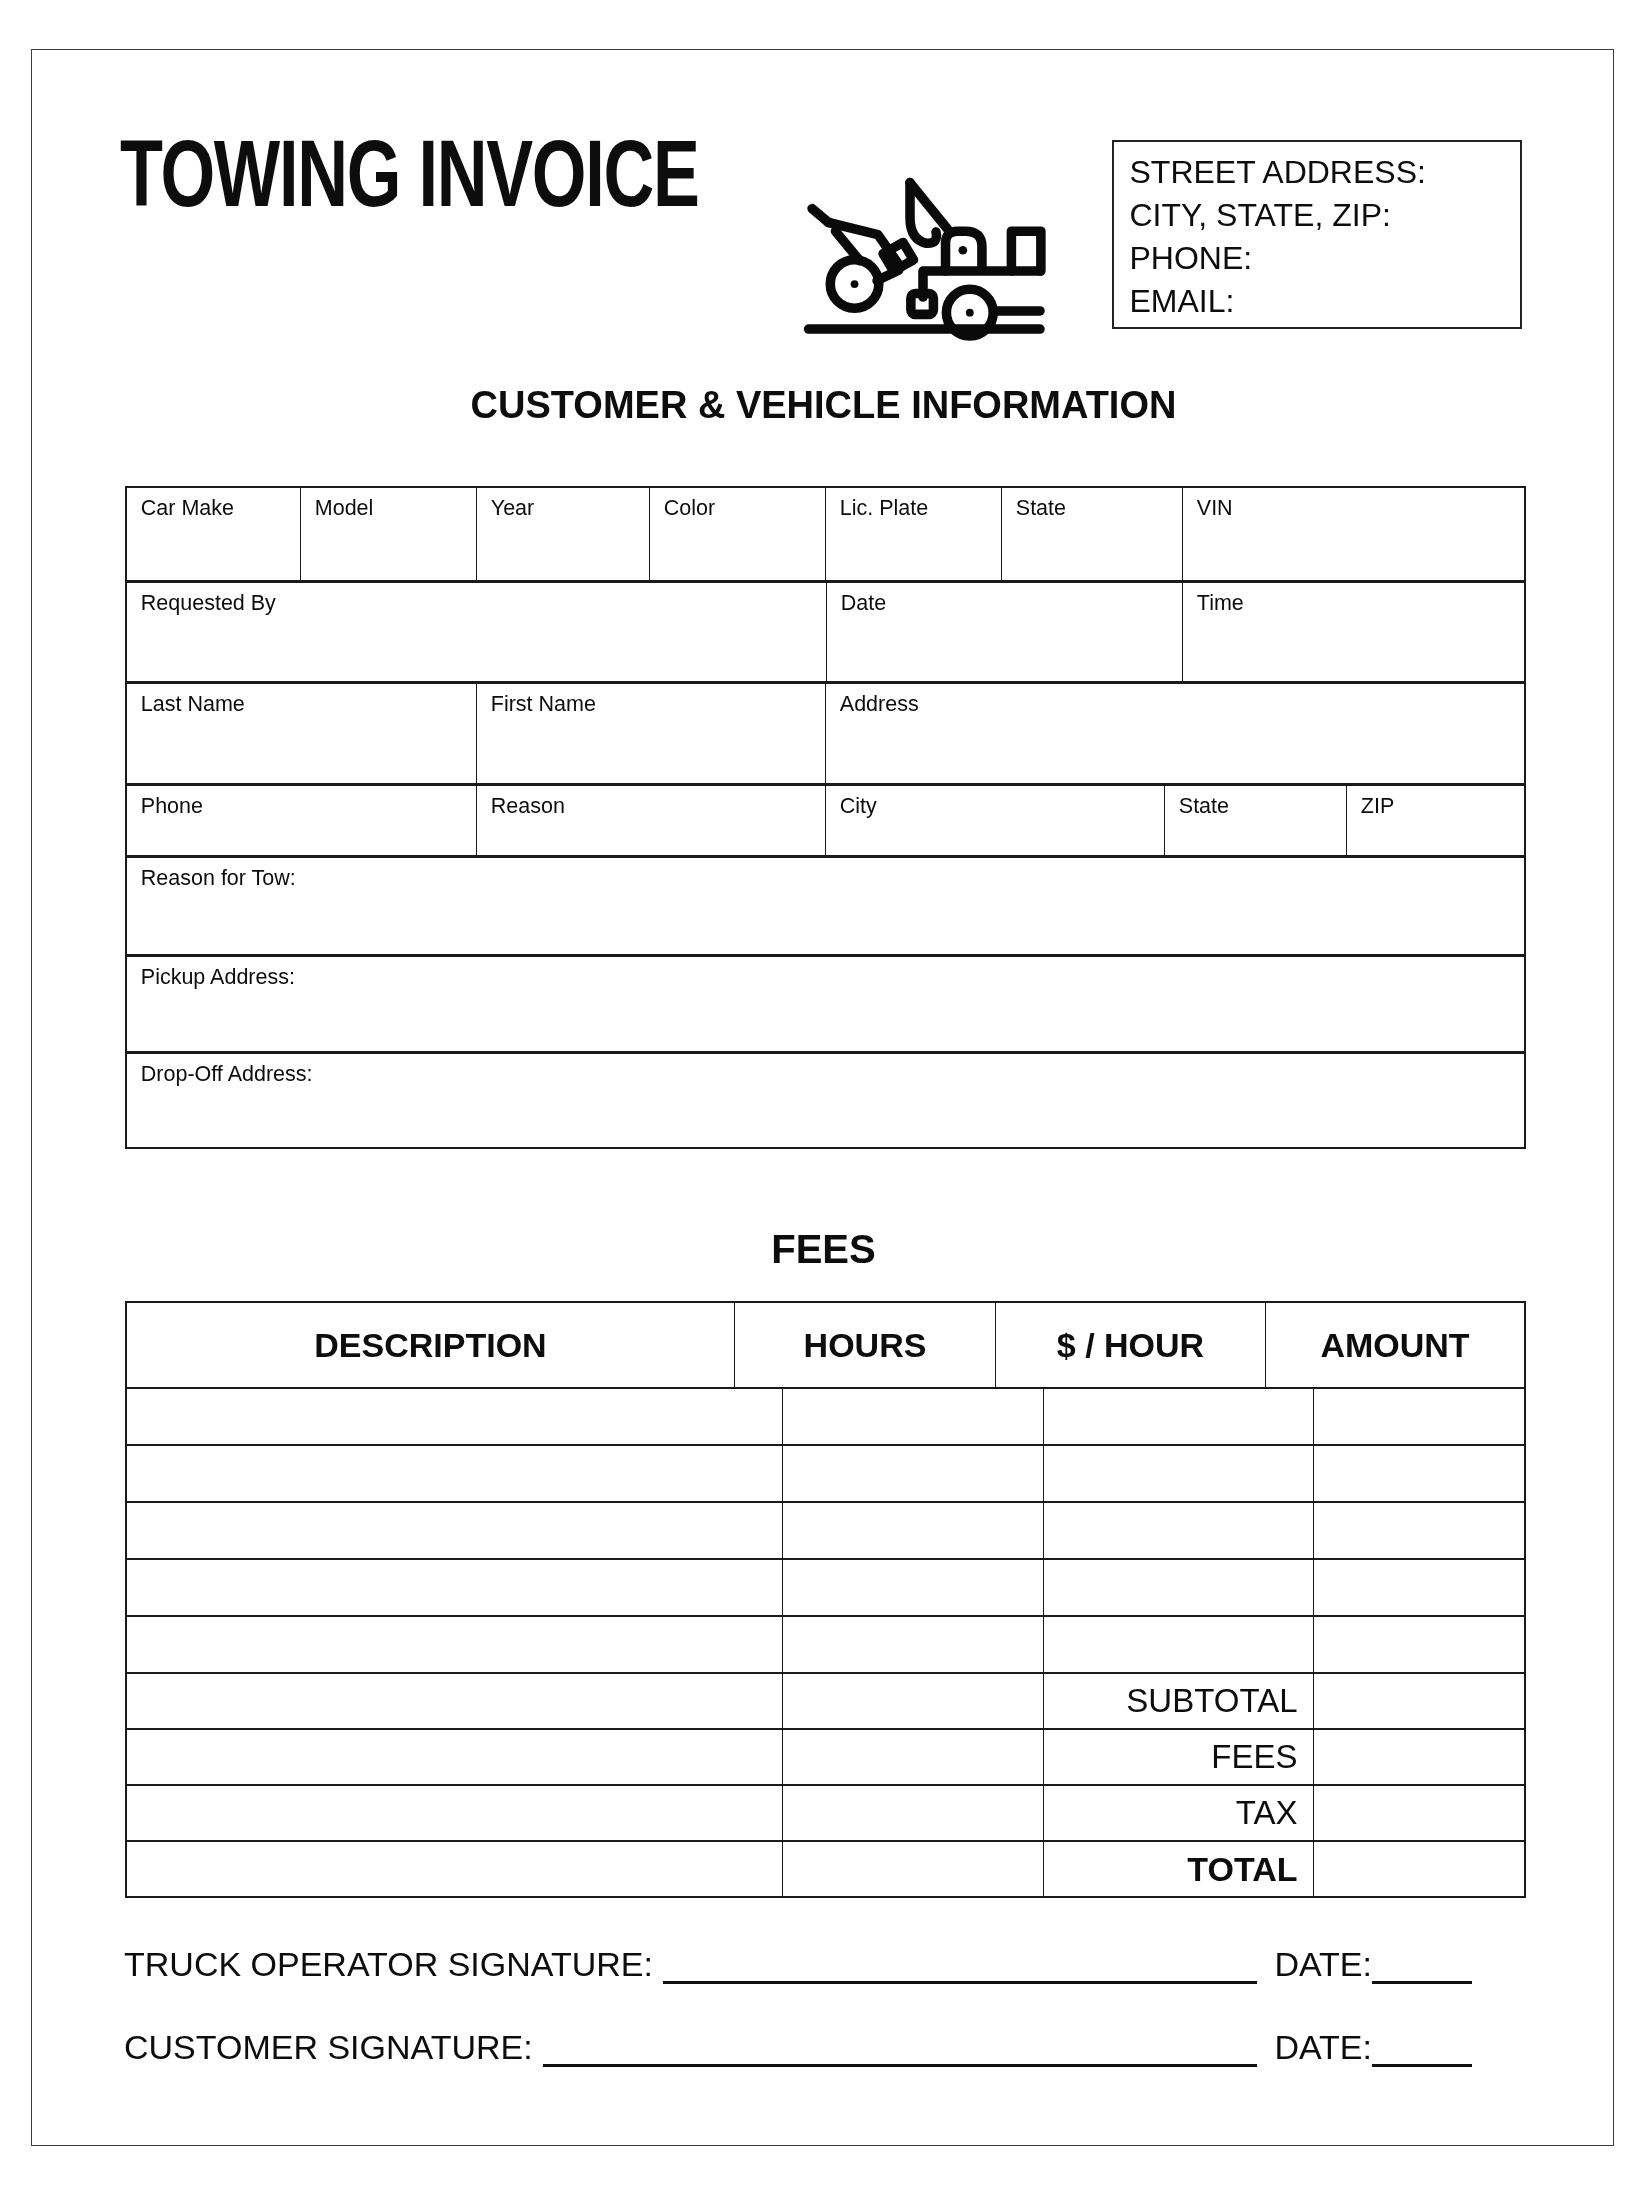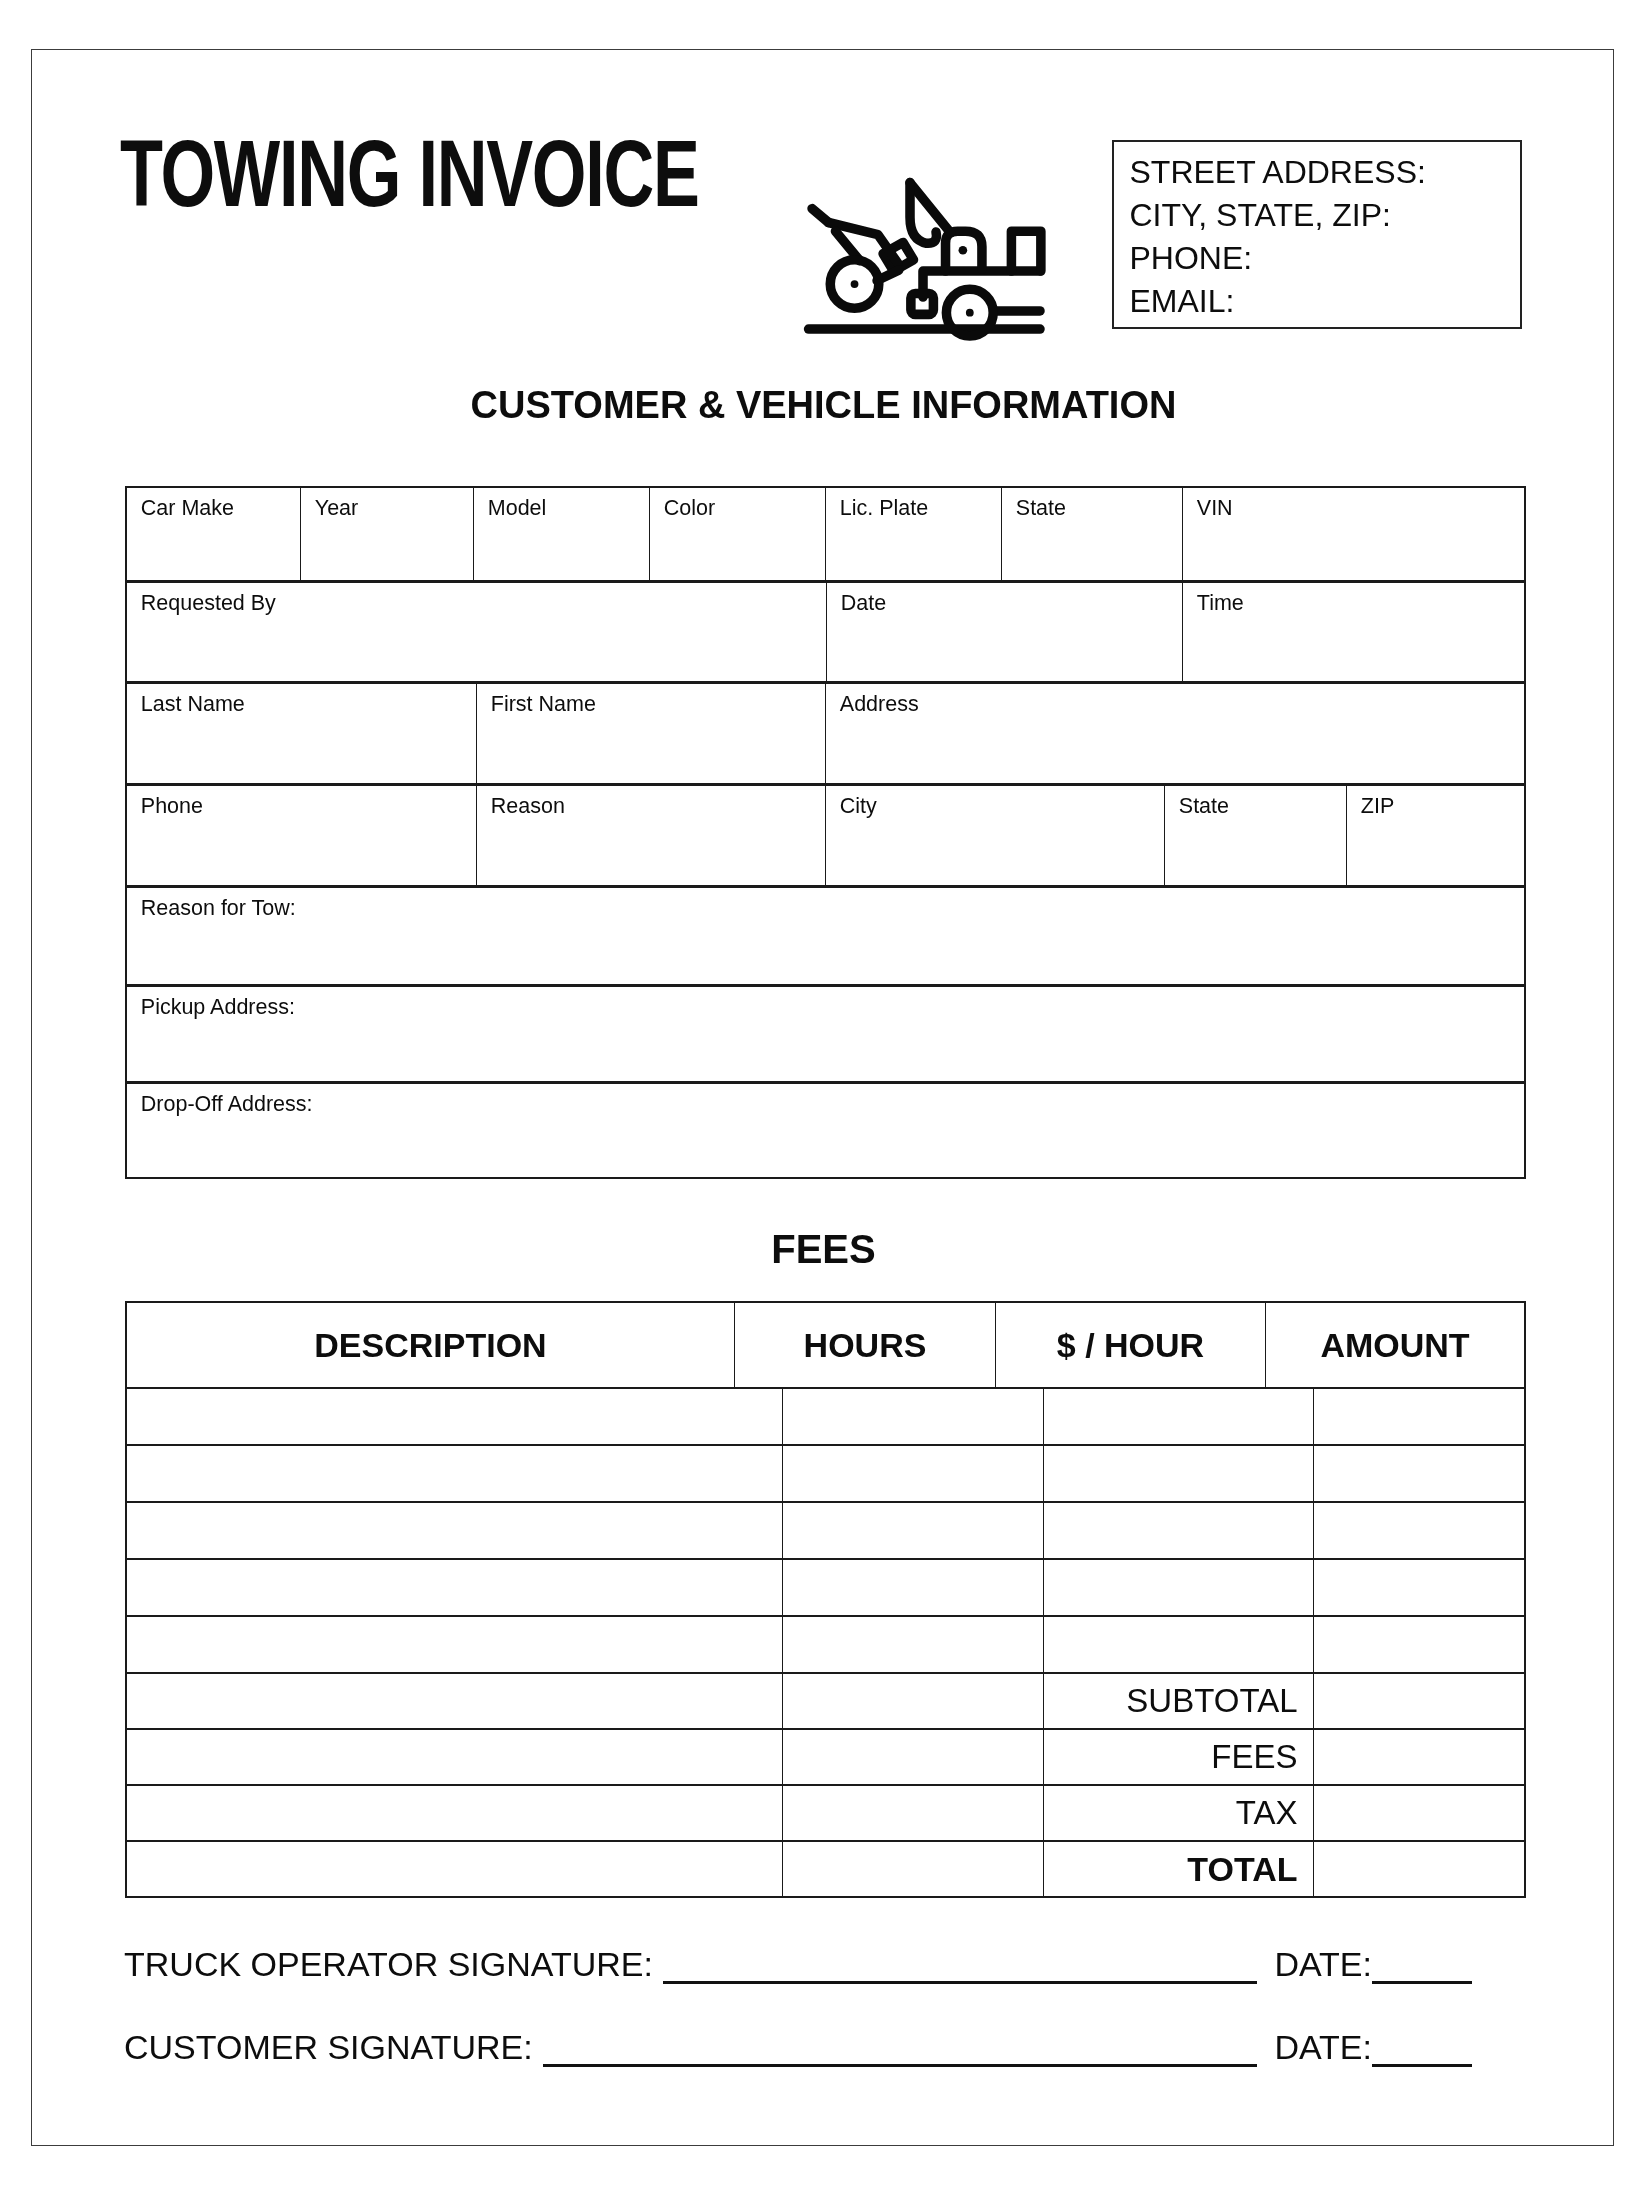--- a/index.html
+++ b/index.html
@@ -83,21 +83,21 @@
   .fs-label.total{font-weight:700;font-size:34px;}
 
   .h-header{height:84px;}
   .h-fr{height:57px;}
   .h-sum{height:56px;}
 
   
   .h-r1{height:92px;}
   .h-r2{height:101px;}
   .h-r3{height:102px;}
-  .h-r4{height:102px;}
+  .h-r4{height:72px;}
   .h-r5{height:99px;}
   .h-r6{height:97px;}
   .h-r7{height:96px;}
 
   
   .sig{
     left:124px;width:1348px;height:50px;
     display:flex;align-items:flex-end;
     font-size:34px;white-space:nowrap;
   }
@@ -150,22 +150,22 @@
   <div>PHONE:</div>
   <div>EMAIL:</div>
 </div>
 
 <div class="abs heading" id="customer-heading">CUSTOMER &amp; VEHICLE INFORMATION</div>
 
 <div class="abs tbl" id="customer-table">
 
   <div class="row h-r1">
     <div class="c first" style="width:173px"><span>Car Make</span></div>
+    <div class="c" style="width:176px"><span>Model</span></div>
     <div class="c" style="width:173px"><span>Year</span></div>
-    <div class="c" style="width:176px"><span>Model</span></div>
     <div class="c" style="width:176px"><span>Color</span></div>
     <div class="c" style="width:176px"><span>Lic. Plate</span></div>
     <div class="c" style="width:181px"><span>State</span></div>
     <div class="c grow"><span>VIN</span></div>
   </div>
 
   <div class="row bt4 h-r2">
     <div class="c first" style="width:699px"><span>Requested By</span></div>
     <div class="c" style="width:356px"><span>Date</span></div>
     <div class="c grow"><span>Time</span></div>

